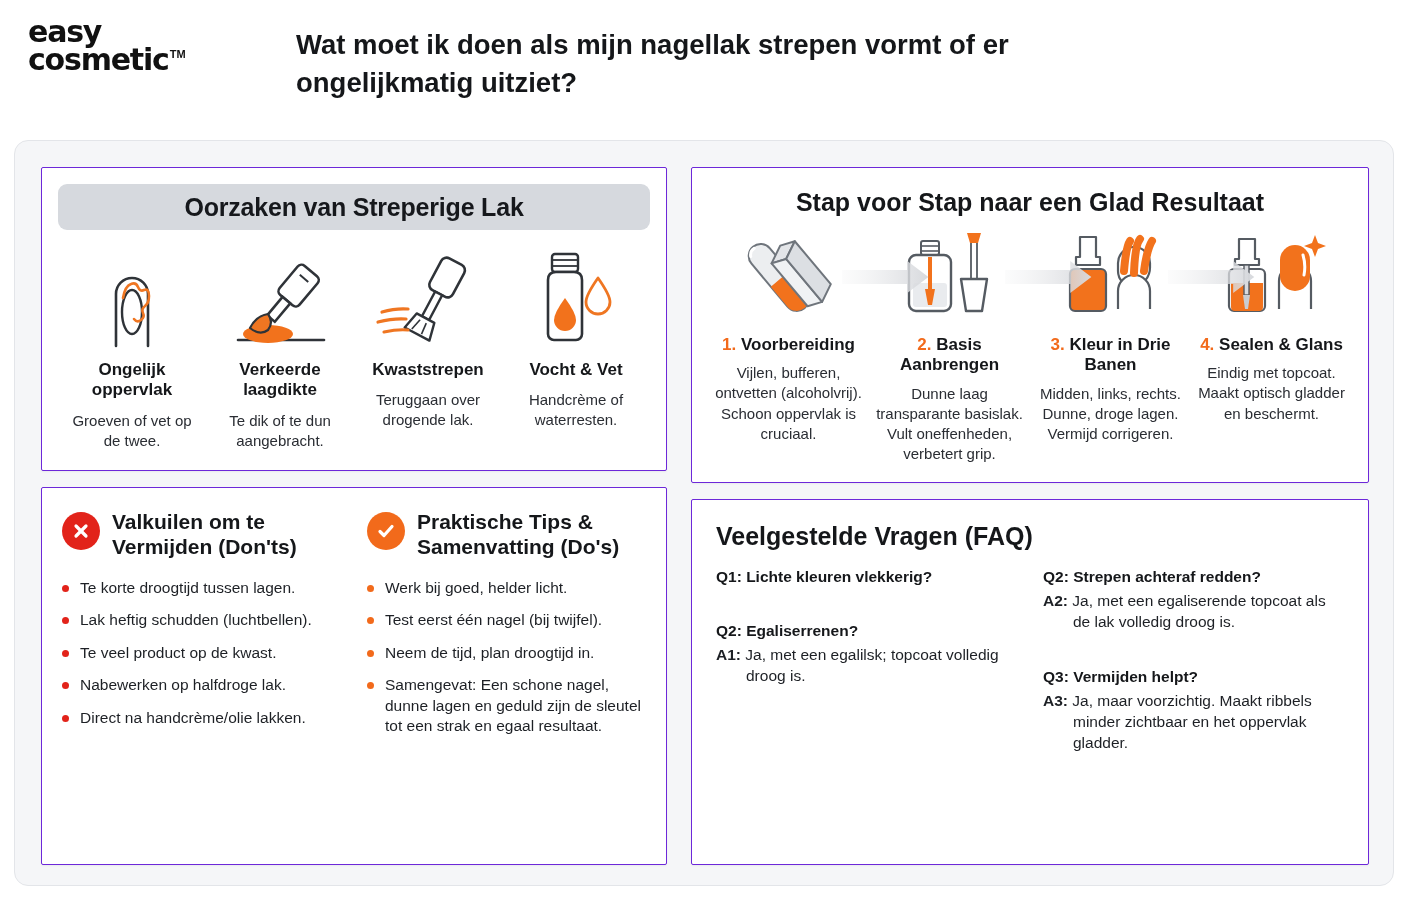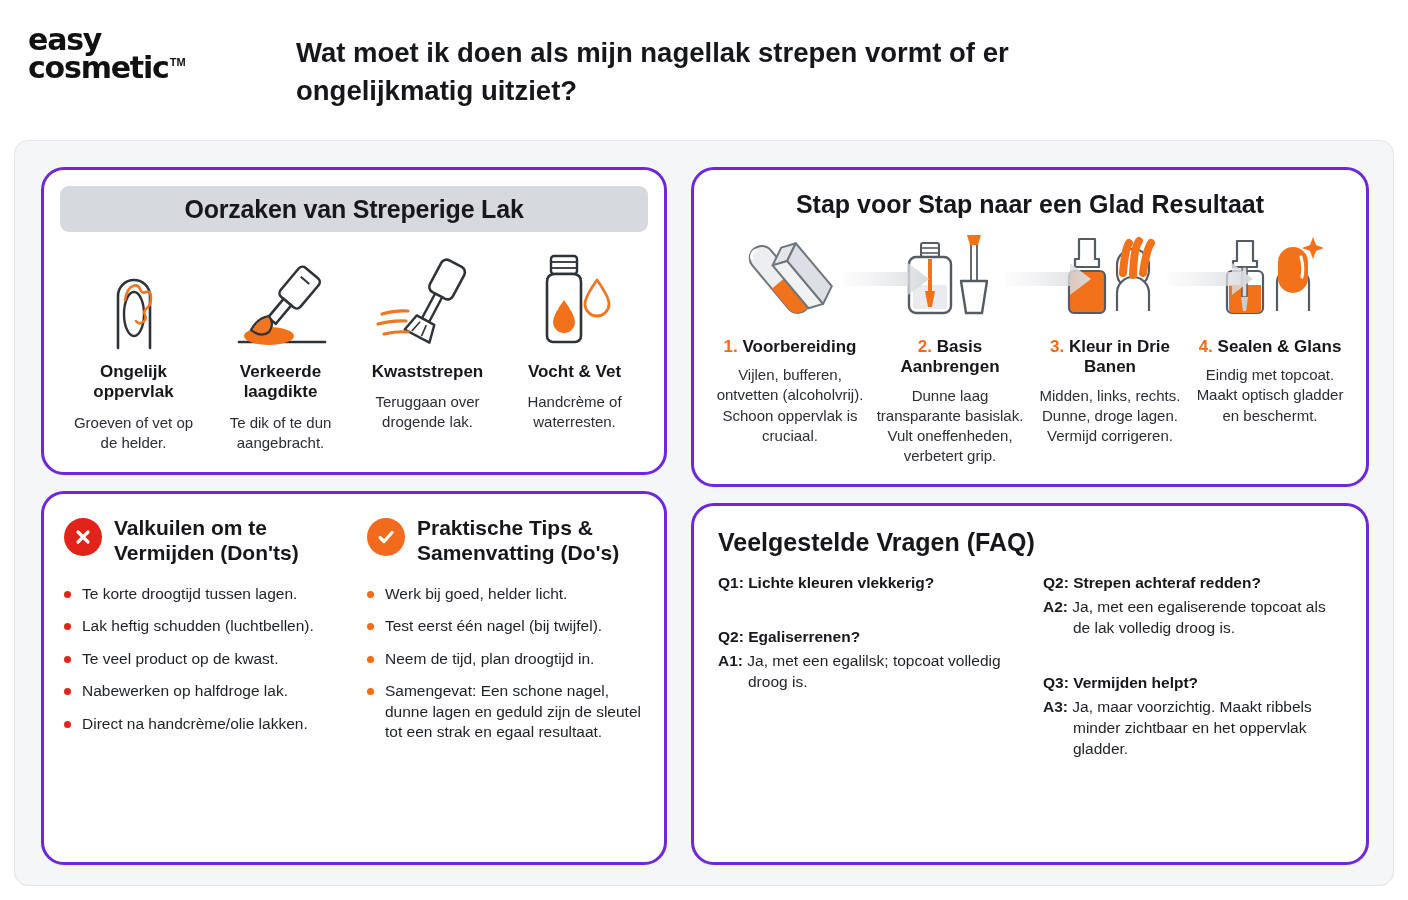--- a/index.html
+++ b/index.html
@@ -6,21 +6,21 @@
   html, body {
     width: 1408px; height: 900px;
     background: #ffffff;
     font-family: "Liberation Sans", sans-serif;
     overflow: hidden;
   }
   .page { position: relative; width: 1408px; height: 900px; background: #ffffff; }
 
   
   .header {
-    position: absolute; left: 0; top: 16px; width: 1408px; height: 118px;
+    position: absolute; left: 0; top: 8px; width: 1408px; height: 118px;
     background: #ffffff;
     display: flex; align-items: flex-start;
   }
   .logo-wrap {
     width: 268px; padding-left: 28px; padding-top: 10px;
     display: flex; flex-direction: column; align-items: flex-start;
   }
   .logo-line {
     font-family: "DejaVu Sans", sans-serif;
     font-weight: 700; font-size: 30px; line-height: 0.94;
@@ -43,22 +43,22 @@
     border: 1px solid #e3e5e9;
     border-radius: 14px;
   }
 
   .cols { position: absolute; left: 0; top: 0; width: 1380px; height: 746px; display: flex; }
   .col-left { width: 664px; padding: 26px 12px 22px 26px; display: flex; flex-direction: column; gap: 16px; }
   .col-right { width: 716px; padding: 26px 26px 22px 12px; display: flex; flex-direction: column; gap: 16px; }
 
   .card {
     background: #ffffff;
-    border: 3px solid #6d28d9;
-    border-radius: 23px;
+    border: 1px solid #6d28d9;
+    border-radius: 2px;
     box-shadow: 0 1px 2px rgba(20,25,35,0.05);
   }
 
   
   .causes { padding: 16px 16px 20px 16px; }
   .band {
     background: #d6d9de;
     border-radius: 9px;
     height: 46px;
     display: flex; align-items: center; justify-content: center;
@@ -152,21 +152,21 @@
 
             <div class="cause">
               <div class="cause-icon">
                 <svg width="72" height="100" viewBox="0 0 72 100">
                   <path d="M20 96 V44 a16 16 0 0 1 32 0 V96" fill="none" stroke="#2f3338" stroke-width="2.6" stroke-linecap="round"></path>
                   <path d="M26 62 a10 22 0 0 1 20 0 a10 22 0 0 1 -20 0 z" fill="#fff" stroke="#2f3338" stroke-width="2.4"></path>
                   <path d="M27 48 q2-12 8-14 q5-2 7 3 q2 5 6 3 q5-2 5 6 q0 7-4 10 q-4 3-2 7 q2 4-2 7 q-4 3-7-1" fill="none" stroke="#ef7622" stroke-width="2.6" stroke-linecap="round" stroke-linejoin="round"></path>
                 </svg>
               </div>
               <div class="cause-title">Ongelijk oppervlak</div>
-              <div class="cause-desc">Groeven of vet op de helder.</div>
+              <div class="cause-desc">Groeven of vet op de twee.</div>
             </div>
 
             <div class="cause">
               <div class="cause-icon">
                 <svg width="104" height="100" viewBox="0 0 104 100">
                   <line x1="10" y1="90" x2="96" y2="90" stroke="#2f3338" stroke-width="2.6" stroke-linecap="round"></line>
                   <ellipse cx="40" cy="84" rx="25" ry="9" fill="#f2721c"></ellipse>
                   <rect x="1" y="1" width="0" height="0" fill="none"></rect>
                   <g transform="rotate(40 52 50)">
                     <rect x="44" y="8" width="26" height="38" rx="5" fill="#ffffff" stroke="#2f3338" stroke-width="2.6"></rect>

